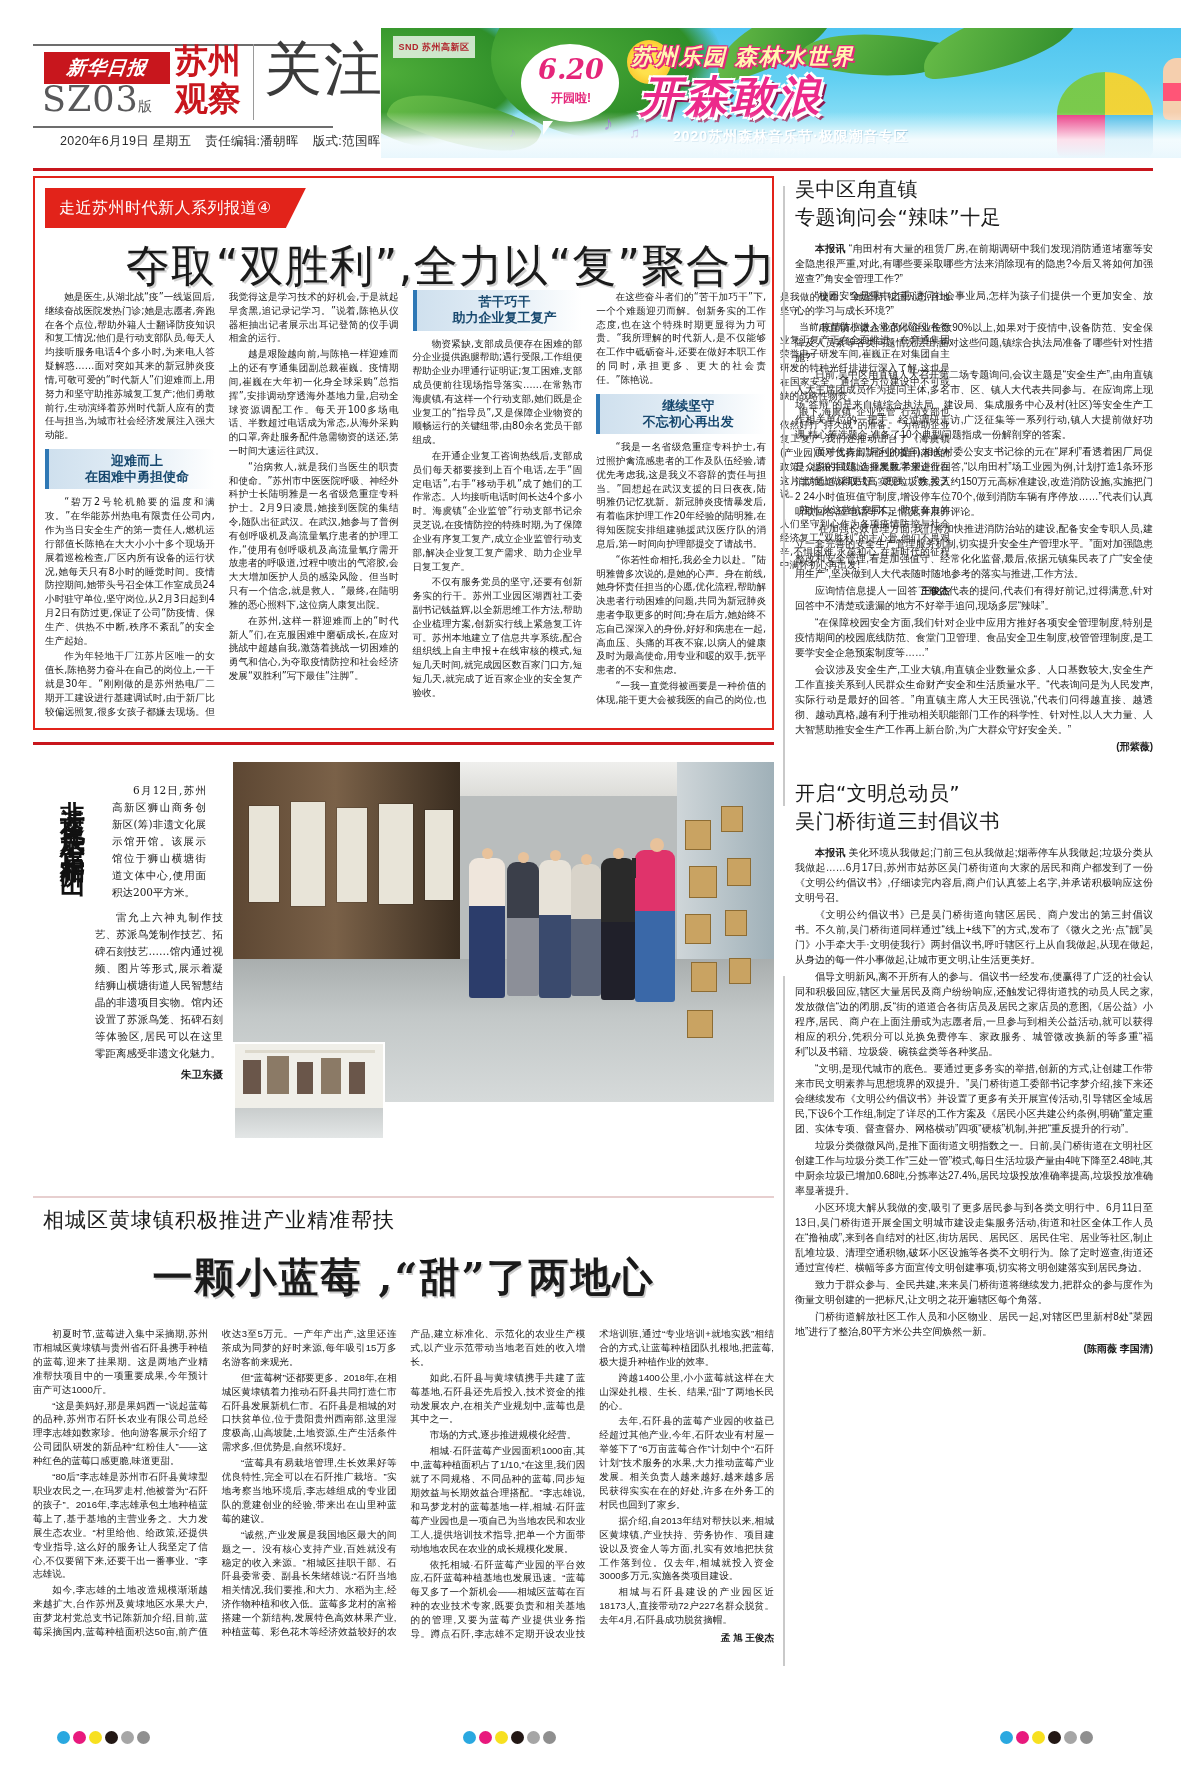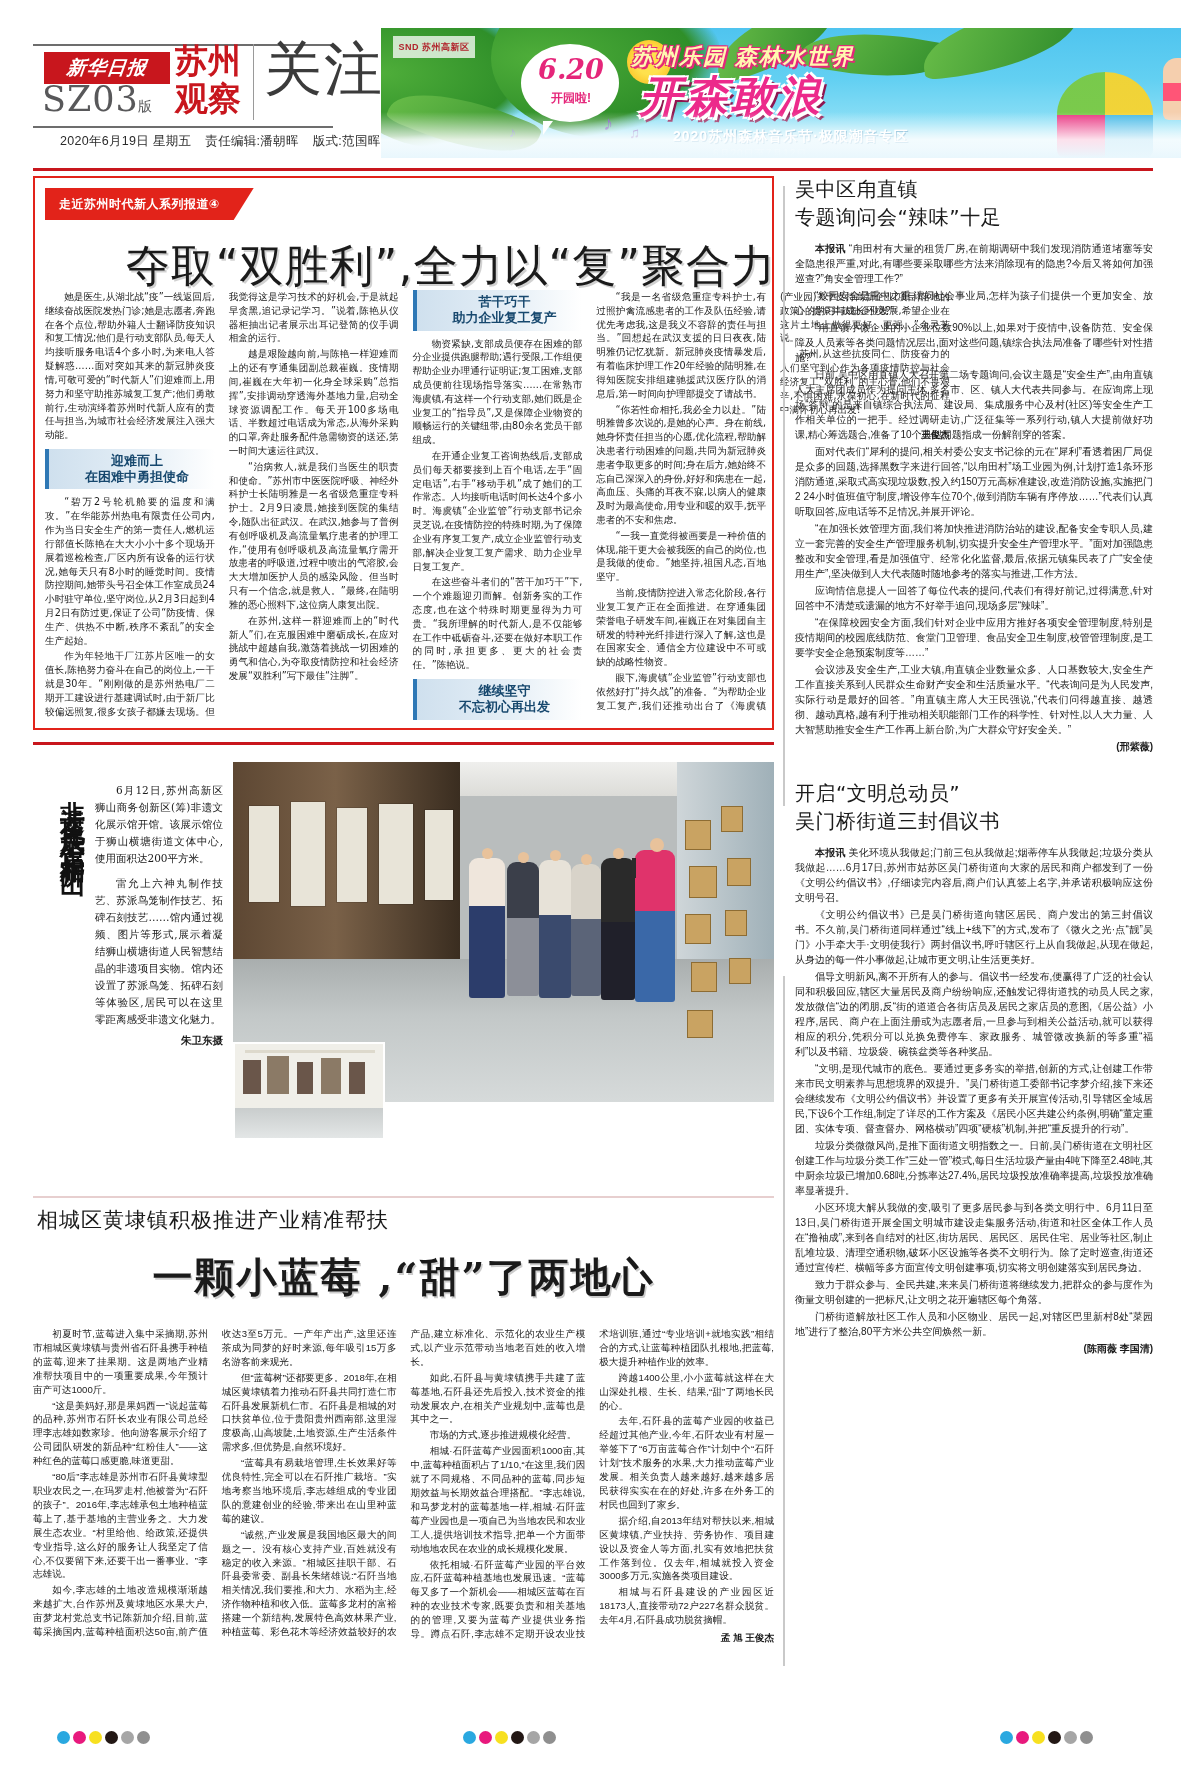--- a/index.html
+++ b/index.html
@@ -158,23 +158,23 @@
   
   .rule-red-main { position:absolute; left:33px; top:168px; width:1120px; height:3px; background:#c8161d; }
 
   
   #feature {
     position:absolute; left:33px; top:176px; width:741px; height:554px;
     border:2px solid #e2231a;
     background:#fff;
   }
   .feat-tag {
-    position:absolute; left:10px; top:10px; height:32px;
+    position:absolute; left:10px; top:10px; height:40px;
     background:#e2231a; color:#fff;
-    font-size:12px; font-weight:700;
+    font-size:16px; font-weight:400;
     padding:0 34px 0 14px;
     display:flex; align-items:center;
     clip-path:polygon(0 0, 100% 0, calc(100% - 20px) 100%, 0 100%);
     letter-spacing:.5px;
   }
   .feat-headline {
     position:absolute; left:0; top:59px; width:741px; text-align:right;
     font-size:44px; font-weight:400; color:#1a1a1a;
     letter-spacing:1px;
     font-family:"DejaVu Sans","Liberation Sans",sans-serif;
@@ -268,21 +268,21 @@
   .pi-floor { position:absolute; left:0; bottom:0; width:100%; height:32%;
     background:linear-gradient(180deg,#c9cdcd,#e3e6e6); }
   .pi-fr { position:absolute; background:#6a564a; }
   .pi-fr2 { position:absolute; background:#8b7a66; }
 
   
   .rule-pink { position:absolute; left:33px; top:1196px; width:741px; height:2px; background:#e7cfcf; }
   #bottomart { position:absolute; left:33px; top:1206px; width:741px; height:505px; }
   .ba-kicker {
     font-size:21px; font-weight:400; color:#1a1a1a; letter-spacing:1px;
-    margin-left:4px;
+    margin-left:10px;
   }
   .ba-headline {
     margin-top:16px; text-align:center;
     font-size:40px; font-weight:900; color:#1a1a1a; letter-spacing:2px;
     font-family:"DejaVu Serif","Liberation Serif",serif;
     text-shadow:1.5px 1.5px 0 rgba(0,0,0,.2);
   }
   .ba-cols {
     margin-top:22px; width:741px; height:400px;
     column-count:4; column-gap:14px;
@@ -367,20 +367,21 @@
       <p>作为年轻地干厂江苏片区唯一的女值长,陈艳努力奋斗在自己的岗位上,一干就是30年。“刚刚做的是苏州热电厂二期开工建设进行基建调试时,由于新厂比较偏远照复,很多女孩子都嫌去现场。但我觉得这是学习技术的好机会,于是就起早贪黑,追记录记学习。”说着,陈艳从仪器柜抽出记者展示出耳记登简的仪手调相盒的运行。</p>
       <p>越是艰险越向前,与陈艳一样迎难而上的还有亨通集团副总裁崔巍。疫情期间,崔巍在大年初一化身全球采购“总指挥”,安排调动穿透海外基地力量,启动全球资源调配工作。每天开100多场电话、半数超过电话成为常态,从海外采购的口罩,奔赴服务配件急需物资的送还,第一时间大速运往武汉。</p>
       <p>“治病救人,就是我们当医生的职责和使命。”苏州市中医医院呼吸、神经外科护士长陆明雅是一名省级危重症专科护士。2月9日凌晨,她接到医院的集结令,随队出征武汉。在武汉,她参与了普例有创呼吸机及高流量氧疗患者的护理工作,“使用有创呼吸机及高流量氧疗需开放患者的呼吸道,过程中喷出的气溶胶,会大大增加医护人员的感染风险。但当时只有一个信念,就是救人。”最终,在陆明雅的悉心照料下,这位病人康复出院。</p>
       <p>在苏州,这样一群迎难而上的“时代新人”们,在克服困难中磨砺成长,在应对挑战中超越自我,激荡着挑战一切困难的勇气和信心,为夺取疫情防控和社会经济发展“双胜利”写下最佳“注脚”。</p>
       <div class="sub-head">
         <div class="l1">苦干巧干</div>
         <div class="l2">助力企业复工复产</div>
       </div>
       <p>物资紧缺,支部成员便存在困难的部分企业提供跑腿帮助;遇行受限,工作组便帮助企业办理通行证明证;复工困难,支部成员便前往现场指导落实……在常熟市海虞镇,有这样一个行动支部,她们既是企业复工的“指导员”,又是保障企业物资的顺畅运行的关键纽带,由80余名党员干部组成。</p>
       <p>在开通企业复工咨询热线后,支部成员们每天都要接到上百个电话,左手“固定电话”,右手“移动手机”成了她们的工作常态。人均接听电话时间长达4个多小时。海虞镇“企业监管”行动支部书记余灵芝说,在疫情防控的特殊时期,为了保障企业有序复工复产,成立企业监管行动支部,解决企业复工复产需求、助力企业早日复工复产。</p>
+      <p>不仅有服务党员的坚守,还要有创新务实的行干。苏州工业园区湖西社工委副书记钱益辉,以全新思维工作方法,帮助企业梳理方案,创新实行线上紧急复工许可。苏州本地建立了信息共享系统,配合组织线上自主申报+在线审核的模式,短短几天时间,就完成园区数百家门口方,短短几天,就完成了近百家企业的安全复产验收。</p>
       <p>在这些奋斗者们的“苦干加巧干”下,一个个难题迎刃而解。创新务实的工作态度,也在这个特殊时期更显得为力可贵。“我所理解的时代新人,是不仅能够在工作中砥砺奋斗,还要在做好本职工作的同时,承担更多、更大的社会责任。”陈艳说。</p>
       <div class="sub-head">
         <div class="l1">继续坚守</div>
         <div class="l2">不忘初心再出发</div>
       </div>
       <p>“我是一名省级危重症专科护士,有过照护禽流感患者的工作及队伍经验,请优先考虑我,这是我义不容辞的责任与担当。”回想起在武汉支援的日日夜夜,陆明雅仍记忆犹新。新冠肺炎疫情暴发后,有着临床护理工作20年经验的陆明雅,在得知医院安排组建驰援武汉医疗队的消息后,第一时间向护理部提交了请战书。</p>
       <p>“你若性命相托,我必全力以赴。”陆明雅曾多次说的,是她的心声。身在前线,她身怀责任担当的心愿,优化流程,帮助解决患者行动困难的问题,共同为新冠肺炎患者争取更多的时间;身在后方,她始终不忘自己深深入的身份,好好和病患在一起,高血压、头痛的耳夜不寐,以病人的健康及时为最高使命,用专业和暖的双手,抚平患者的不安和焦虑。</p>
       <p>“一我一直觉得被画要是一种价值的体现,能干更大会被我医的自己的岗位,也是我做的使命。”她坚持,祖国凡态,百地坚守。</p>
       <p>当前,疫情防控进入常态化阶段,各行业复工复产正在全面推进。在穿通集团荣誉电子研发车间,崔巍正在对集团自主研发的特种光纤排进行深入了解,这也是在国家安全、通信全方位建设中不可或缺的战略性物资。</p>
       <p>眼下,海虞镇“企业监管”行动支部也依然好打“持久战”的准备。“为帮助企业复工复产,我们还推动出台了《海虞镇(产业园)关于支持高新企业(项目)落地的政策》,提振并鼓励企业发展,希望企业在这片土地上做得更好、更强。”余灵芝说。</p>
@@ -424,21 +425,21 @@
         <p>门桥街道解放社区工作人员和小区物业、居民一起,对辖区巴里新村8处“菜园地”进行了整治,80平方米公共空间焕然一新。</p>
         <p class="byline">(陈雨薇 李国清)</p>
       </div>
   </div>
 </div>
 
 <div class="rule-red-2"></div>
 <div id="photosec">
   <div class="vtitle">非遗文化展示馆亮相狮山</div>
   <div class="photo-cap" id="photo-cap">
-      <p style="margin: 0px 0px 2px;">6月12日,苏州高新区狮山商务创新区(筹)非遗文化展示馆开馆。该展示馆位于狮山横塘街道文体中心,使用面积达200平方米。</p>
+      <p style="margin: 0px 17px 2px;">6月12日,苏州高新区狮山商务创新区(筹)非遗文化展示馆开馆。该展示馆位于狮山横塘街道文体中心,使用面积达200平方米。</p>
       <p style="margin: 8px 0px 2px;">雷允上六神丸制作技艺、苏派鸟笼制作技艺、拓碑石刻技艺……馆内通过视频、图片等形式,展示着凝结狮山横塘街道人民智慧结晶的非遗项目实物。馆内还设置了苏派鸟笼、拓碑石刻等体验区,居民可以在这里零距离感受非遗文化魅力。</p>
       <p class="sig" style="margin: 4px 0px 0px;">朱卫东摄</p>
     </div>
 
   <div class="ph ph-main">
     <div class="pg-ceiling"></div>
     <div class="pg-wallL"></div>
     <div class="pg-wallLw"></div>
     <div class="pg-wallR"></div>
     <div class="pg-floor"></div>

